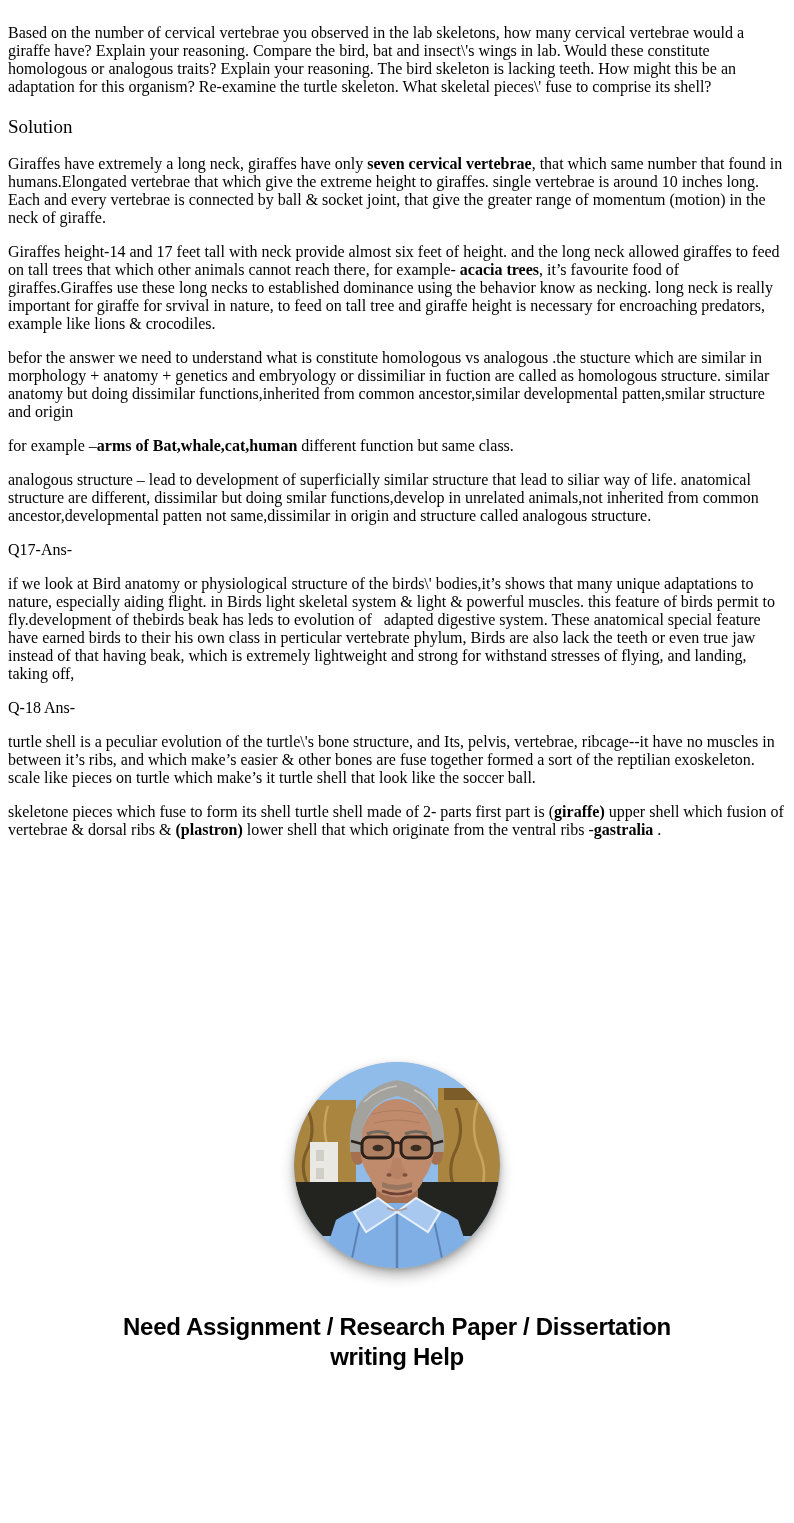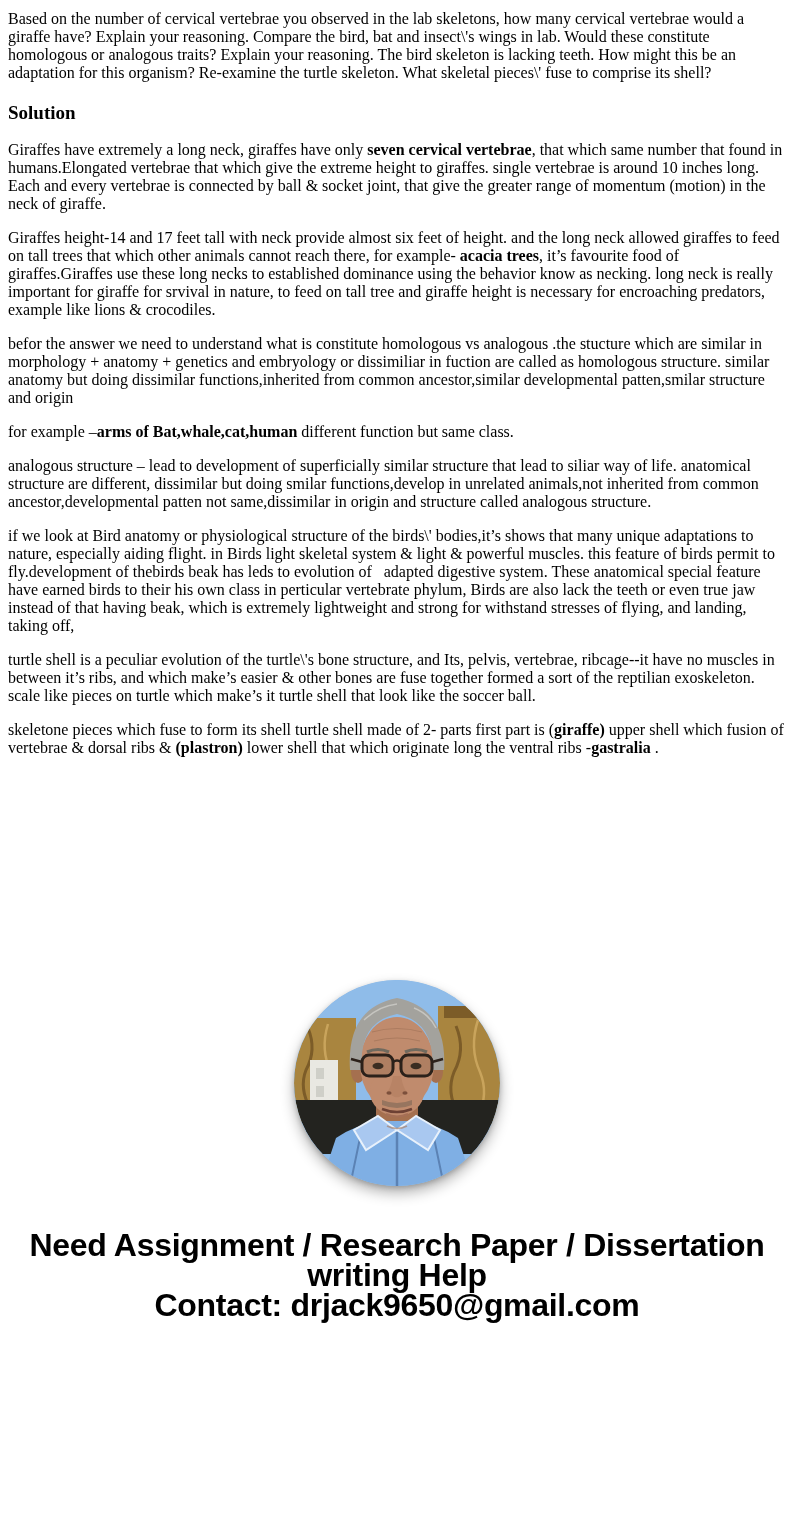--- a/index.html
+++ b/index.html
@@ -8,52 +8,54 @@
     --c-hair:#a3a29d; --c-shirt:#7fafe4; --c-shirt_dark:#5b82b4; --c-collar:#a9c8f0;
     --c-frame:#2b211a; --c-footer_text:#000000; --c-page_bg:#ffffff;
   }
   *{box-sizing:border-box;}
   html,body{background:var(--c-page_bg);}
   body{
     margin:8px; width:778px; color:#000;
     font-family:"Liberation Serif", serif; font-size:16px;
   }
   #doc p{margin:16px 0; line-height:18px;}
-  #doc p.first{margin-top:2px;}
-  #doc h3{font-size:19px; line-height:22px; margin:20px 0 17px; font-weight:bold;}
+  #doc p.first{margin-top:16px;}
+  #doc h3{font-size:19px; line-height:22px; margin:20px 0 17px; font-weight:normal;}
   #doc b{font-weight:bold;}
   .portrait-wrap{margin-top:223px; display:flex; justify-content:center;}
   .portrait{
     width:206px; height:206px; border-radius:50%; overflow:hidden; position:relative;
     box-shadow:0 7px 14px rgba(0,0,0,.30), 0 2px 5px rgba(0,0,0,.18);
     background:var(--c-sky);
   }
   .portrait svg{display:block; width:206px; height:206px;}
   footer{
     margin-top:44px; padding-bottom:24px; text-align:center;
     font-family:"Liberation Sans", sans-serif; font-weight:bold;
-    font-size:32px; line-height:30px; letter-spacing:-0.3px; color:var(--c-footer_text);
+    font-size:24px; line-height:30px; letter-spacing:-0.3px; color:var(--c-footer_text);
   }
 </style>
 </head>
 <body>
 
 <main>
 
   <div id="doc">
       <p class="first"><span>Based on the number of cervical vertebrae you observed in the lab skeletons, how many cervical vertebrae would a giraffe have? Explain your reasoning. Compare the bird, bat and insect\'s wings in lab. Would these constitute homologous or analogous traits? Explain your reasoning. The bird skeleton is lacking teeth. How might this be an adaptation for this organism? Re-examine the turtle skeleton. What skeletal pieces\' fuse to comprise its shell?</span></p>
       <h3><span>Solution</span></h3>
       <p><span>Giraffes have extremely a long neck, giraffes have only </span><b>seven cervical vertebrae</b><span>, that which same number that found in humans.Elongated vertebrae that which give the extreme height to giraffes. single vertebrae is around 10 inches long. Each and every vertebrae is connected by ball &amp; socket joint, that give the greater range of momentum (motion) in the neck of giraffe.</span></p>
       <p><span>Giraffes height-14 and 17 feet tall with neck provide almost six feet of height. and the long neck allowed giraffes to feed on tall trees that which other animals cannot reach there, for example- </span><b>acacia trees</b><span>, it’s favourite food of giraffes.Giraffes use these long necks to established dominance using the behavior know as necking. long neck is really important for giraffe for srvival in nature, to feed on tall tree and giraffe height is necessary for encroaching predators, example like lions &amp; crocodiles.</span></p>
       <p><span>befor the answer we need to understand what is constitute homologous vs analogous .the stucture which are similar in morphology + anatomy + genetics and embryology or dissimiliar in fuction are called as homologous structure. similar anatomy but doing dissimilar functions,inherited from common ancestor,similar developmental patten,smilar structure and origin</span></p>
       <p><span>for example –</span><b>arms of Bat,whale,cat,human</b><span> different function but same class.</span></p>
       <p><span>analogous structure – lead to development of superficially similar structure that lead to siliar way of life. anatomical structure are different, dissimilar but doing smilar functions,develop in unrelated animals,not inherited from common ancestor,developmental patten not same,dissimilar in origin and structure called analogous structure.</span></p>
+      <p><span>Q17-Ans-</span></p>
       <p><span>if we look at Bird anatomy or physiological structure of the birds\' bodies,it’s shows that many unique adaptations to nature, especially aiding flight. in Birds light skeletal system &amp; light &amp; powerful muscles. this feature of birds permit to fly.development of thebirds beak has leds to evolution of &nbsp; adapted digestive system. These anatomical special feature have earned birds to their his own class in perticular vertebrate phylum, Birds are also lack the teeth or even true jaw instead of that having beak, which is extremely lightweight and strong for withstand stresses of flying, and landing, taking off,</span></p>
+      <p><span>Q-18 Ans-</span></p>
       <p><span>turtle shell is a peculiar evolution of the turtle\'s bone structure, and Its, pelvis, vertebrae, ribcage--it have no muscles in between it’s ribs, and which make’s easier &amp; other bones are fuse together formed a sort of the reptilian exoskeleton. scale like pieces on turtle which make’s it turtle shell that look like the soccer ball.</span></p>
-      <p><span>skeletone pieces which fuse to form its shell turtle shell made of 2- parts first part is (</span><b>giraffe)</b><span> upper shell which fusion of vertebrae &amp; dorsal ribs &amp; </span><b>(plastron)</b><span> lower shell that which originate long the ventral ribs -</span><b>gastralia</b><span> .</span></p>
+      <p><span>skeletone pieces which fuse to form its shell turtle shell made of 2- parts first part is (</span><b>giraffe)</b><span> upper shell which fusion of vertebrae &amp; dorsal ribs &amp; </span><b>(plastron)</b><span> lower shell that which originate from the ventral ribs -</span><b>gastralia</b><span> .</span></p>
     </div>
 
   <div class="portrait-wrap">
     <div class="portrait" title="circular photo of an elderly gray-haired man with glasses wearing a light blue collared shirt">
       <svg viewBox="0 0 206 206" aria-hidden="true">
         <defs>
             <clipPath id="pc">
               <circle cx="103" cy="103" r="103"></circle>
             </clipPath>
           </defs>
@@ -109,16 +111,15 @@
           <ellipse cx="84" cy="86" rx="5.5" ry="3.2" fill="#3a2d22"></ellipse>
           <ellipse cx="122" cy="86" rx="5.5" ry="3.2" fill="#3a2d22"></ellipse>
         </g>
       </svg>
     </div>
   </div>
 
   <footer>
     <div>Need Assignment / Research Paper / Dissertation</div>
     <div>writing Help</div>
-    <div>Contact: drjack9650@gmail.com</div>
   </footer>
 
 </main>
 
 </body></html>

